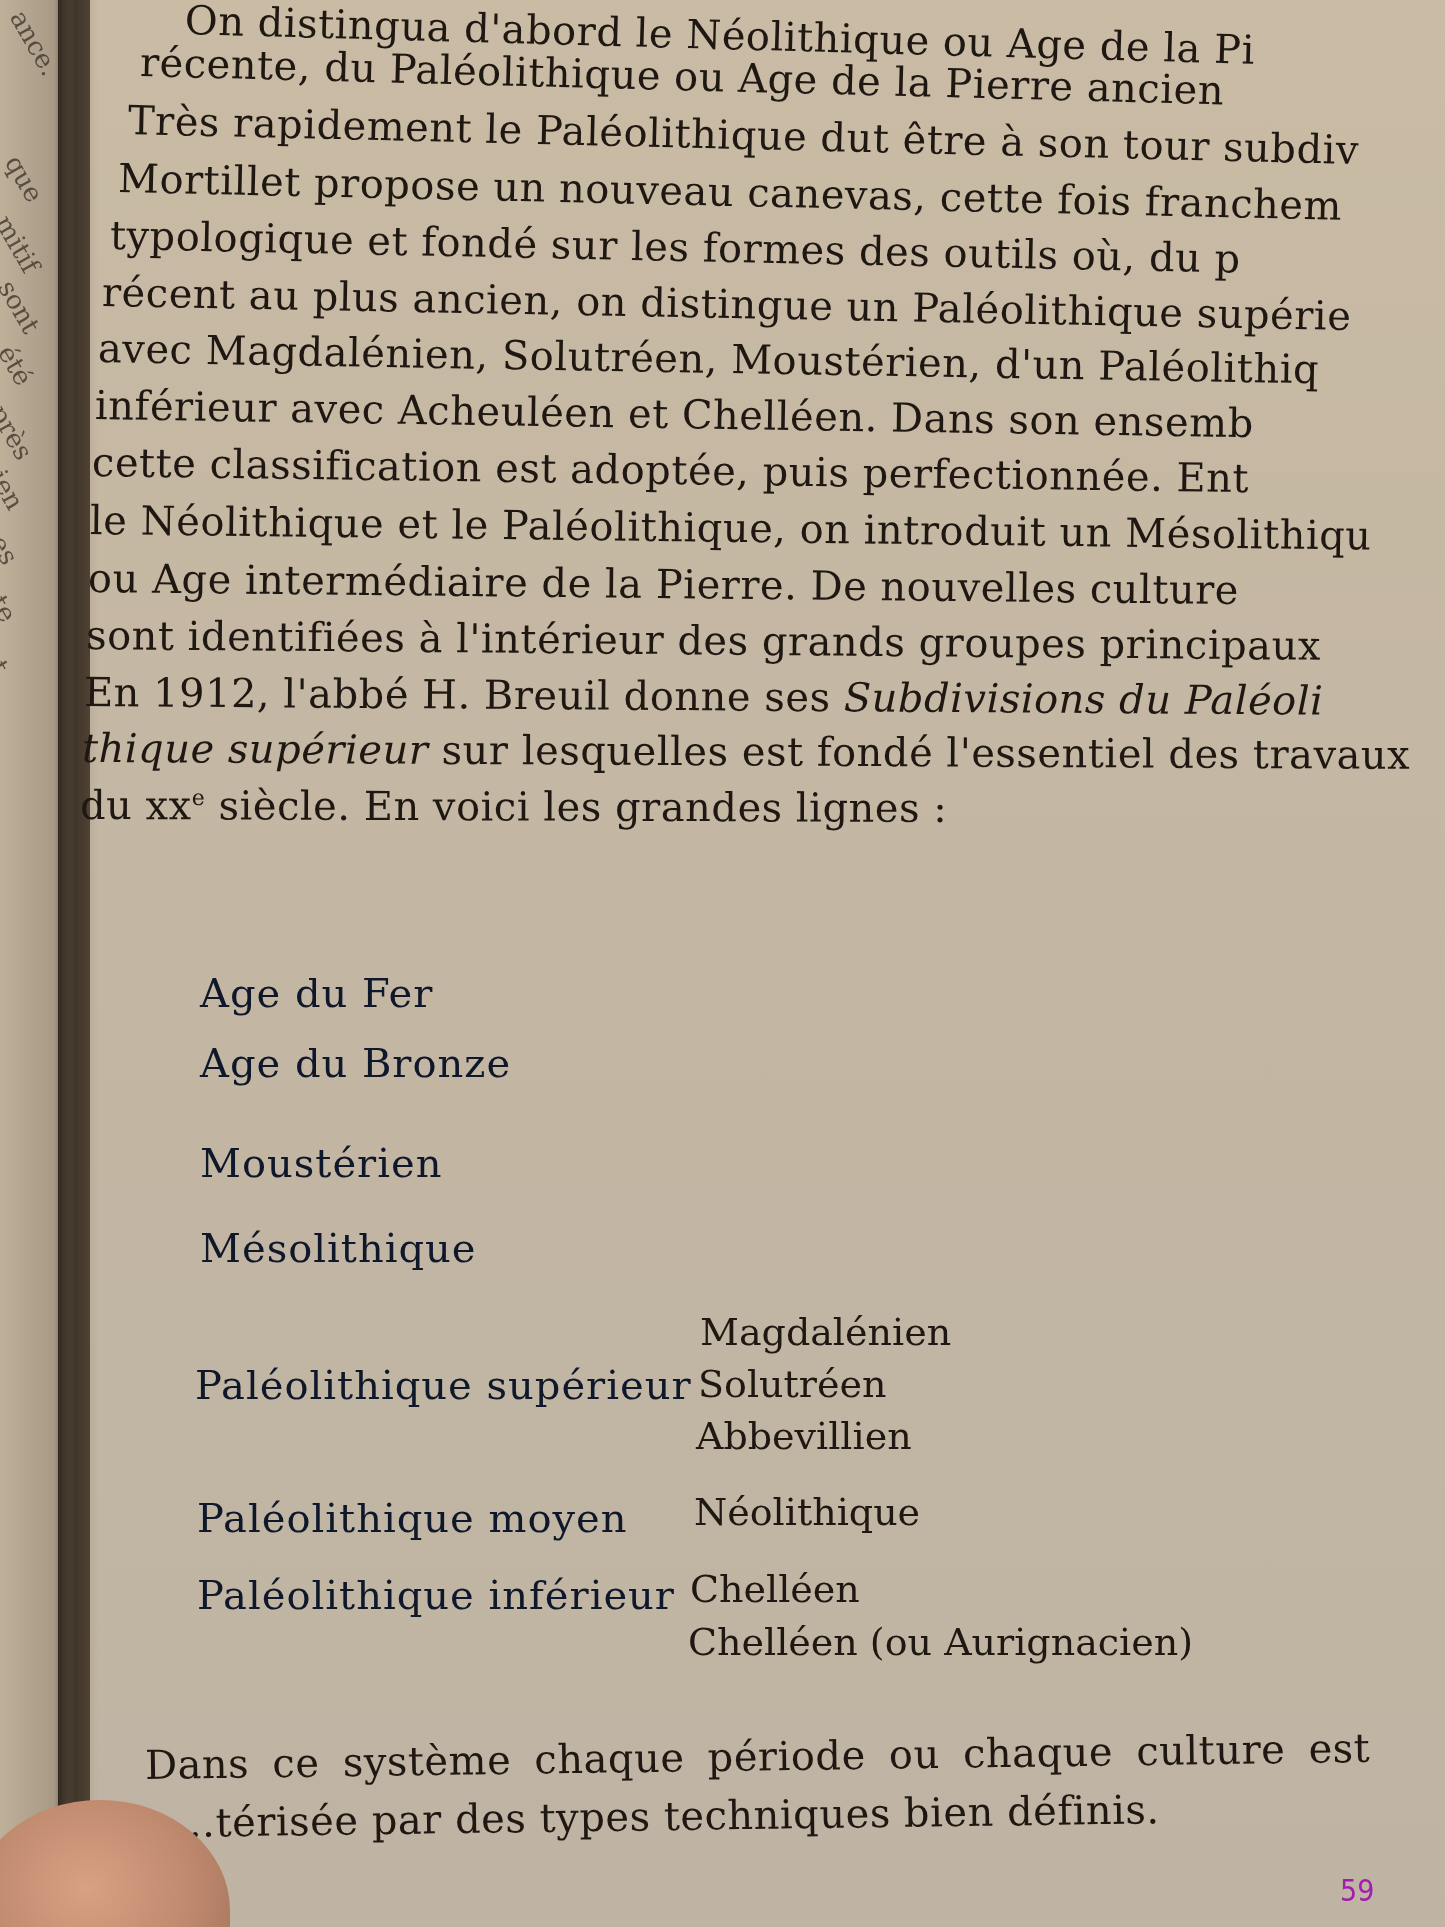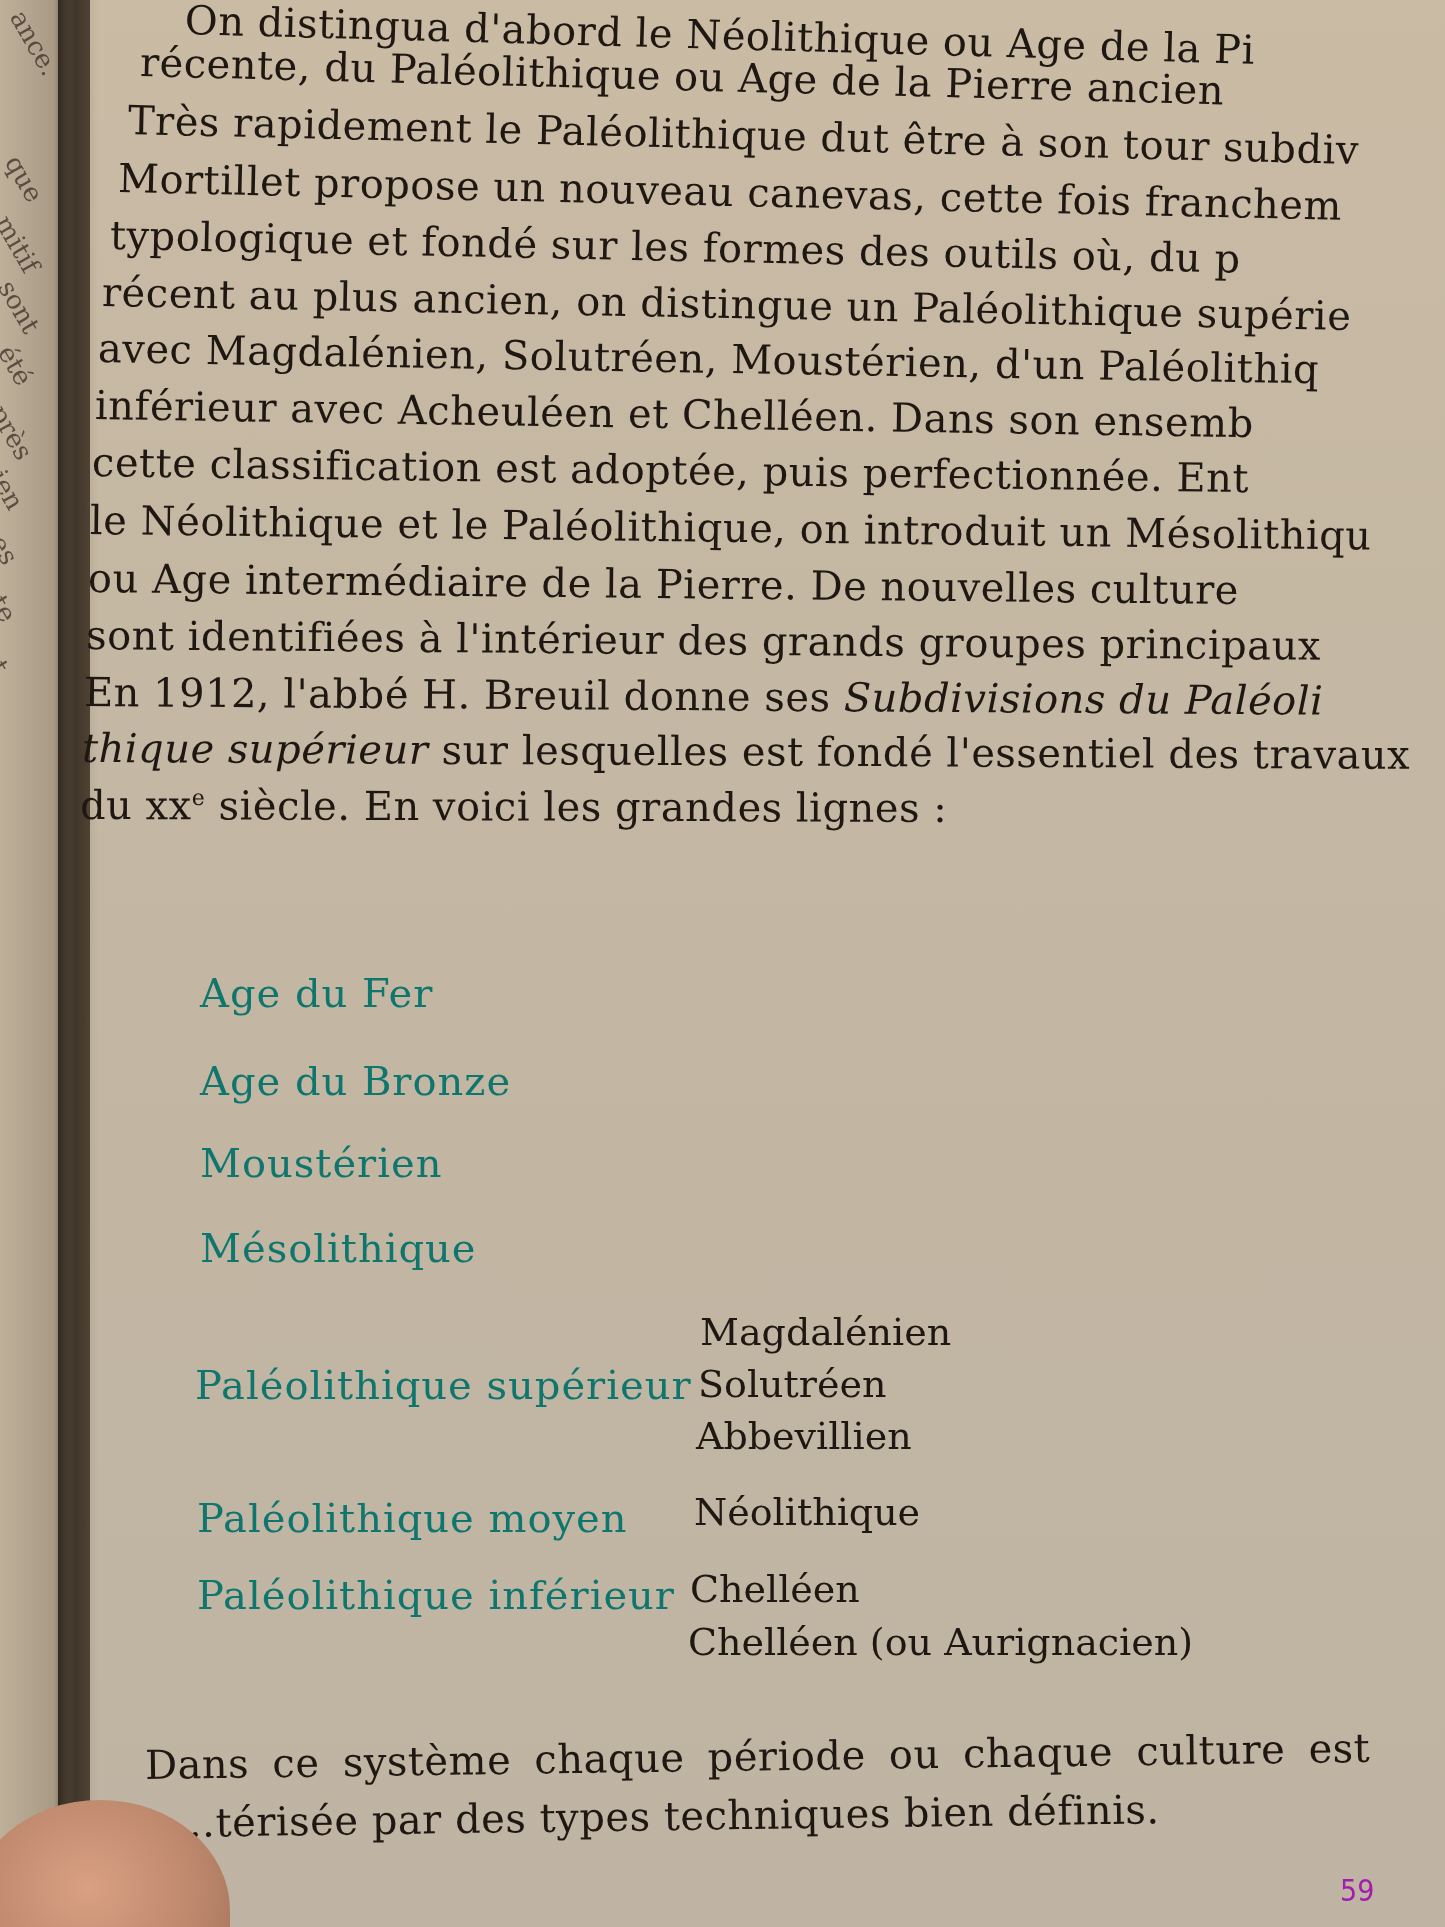--- a/index.html
+++ b/index.html
@@ -26,21 +26,21 @@
   }
   .paragraph { position:absolute; left:0; width:1400px; }
   .line {
     display:block; white-space:nowrap; font-size:40px; line-height:1;
     letter-spacing:.5px; transform-origin:left center;
   }
   .italic { font-style:italic; }
   sup { font-size:22px; }
   .periods { position:absolute; left:110px; top:970px; }
   .period {
-    position:absolute; white-space:nowrap; font-size:40px; color:#0f766e;
+    position:absolute; white-space:nowrap; font-size:40px; color:#0f172a;
     font-family: "DejaVu Serif", "Liberation Serif", serif; letter-spacing:1px;
   }
   .culture {
     position:absolute; white-space:nowrap; font-size:38px; color:#1f1812;
   }
   .closing { position:absolute; left:55px; top:1745px; }
   .page-number {
     position:absolute; left:1250px; top:1873px; font-size:30px; color:#a21caf;
     font-family: "DejaVu Sans Condensed", "DejaVu Sans", sans-serif;
   }
@@ -89,21 +89,21 @@
     <span class="line" style="position:absolute;left:-8px;top:728px;transform:rotate(0.3deg)">
       <span class="italic">thique supérieur</span><span> sur lesquelles est fondé l'essentiel des travaux</span>
     </span>
     <span class="line" style="position:absolute;left:-10px;top:785px;transform:rotate(0.2deg)">
       <span>du xx</span><sup>e</sup><span> siècle. En voici les grandes lignes :</span>
     </span>
   </div>
 
   <div class="periods">
     <span class="period" style="left:0;top:0">Age du Fer</span>
-    <span class="period" style="left:0;top:88px">Age du Bronze</span>
+    <span class="period" style="left:0;top:70px">Age du Bronze</span>
     <span class="period" style="left:0;top:170px">Moustérien</span>
     <span class="period" style="left:0;top:255px">Mésolithique</span>
 
     <span class="period" style="left:-5px;top:392px">Paléolithique supérieur</span>
     <span class="culture" style="left:500px;top:340px">Magdalénien</span>
     <span class="culture" style="left:498px;top:392px">Solutréen</span>
     <span class="culture" style="left:496px;top:444px">Abbevillien</span>
 
     <span class="period" style="left:-3px;top:525px">Paléolithique moyen</span>
     <span class="culture" style="left:494px;top:520px">Néolithique</span>

